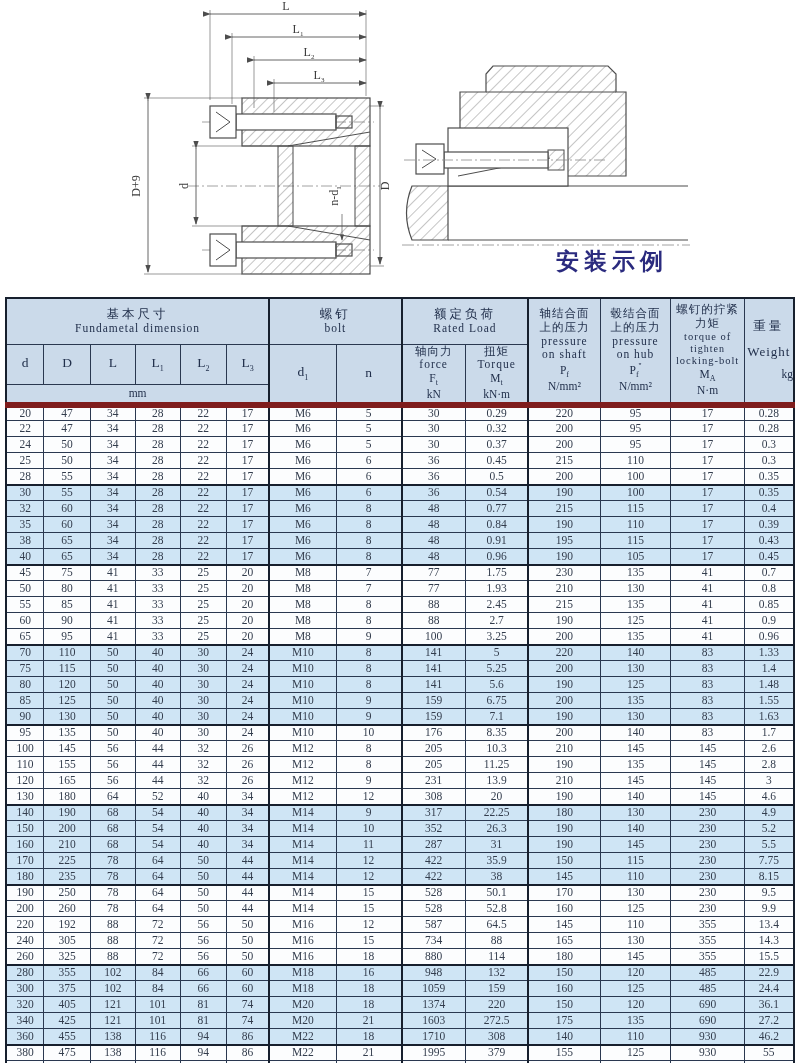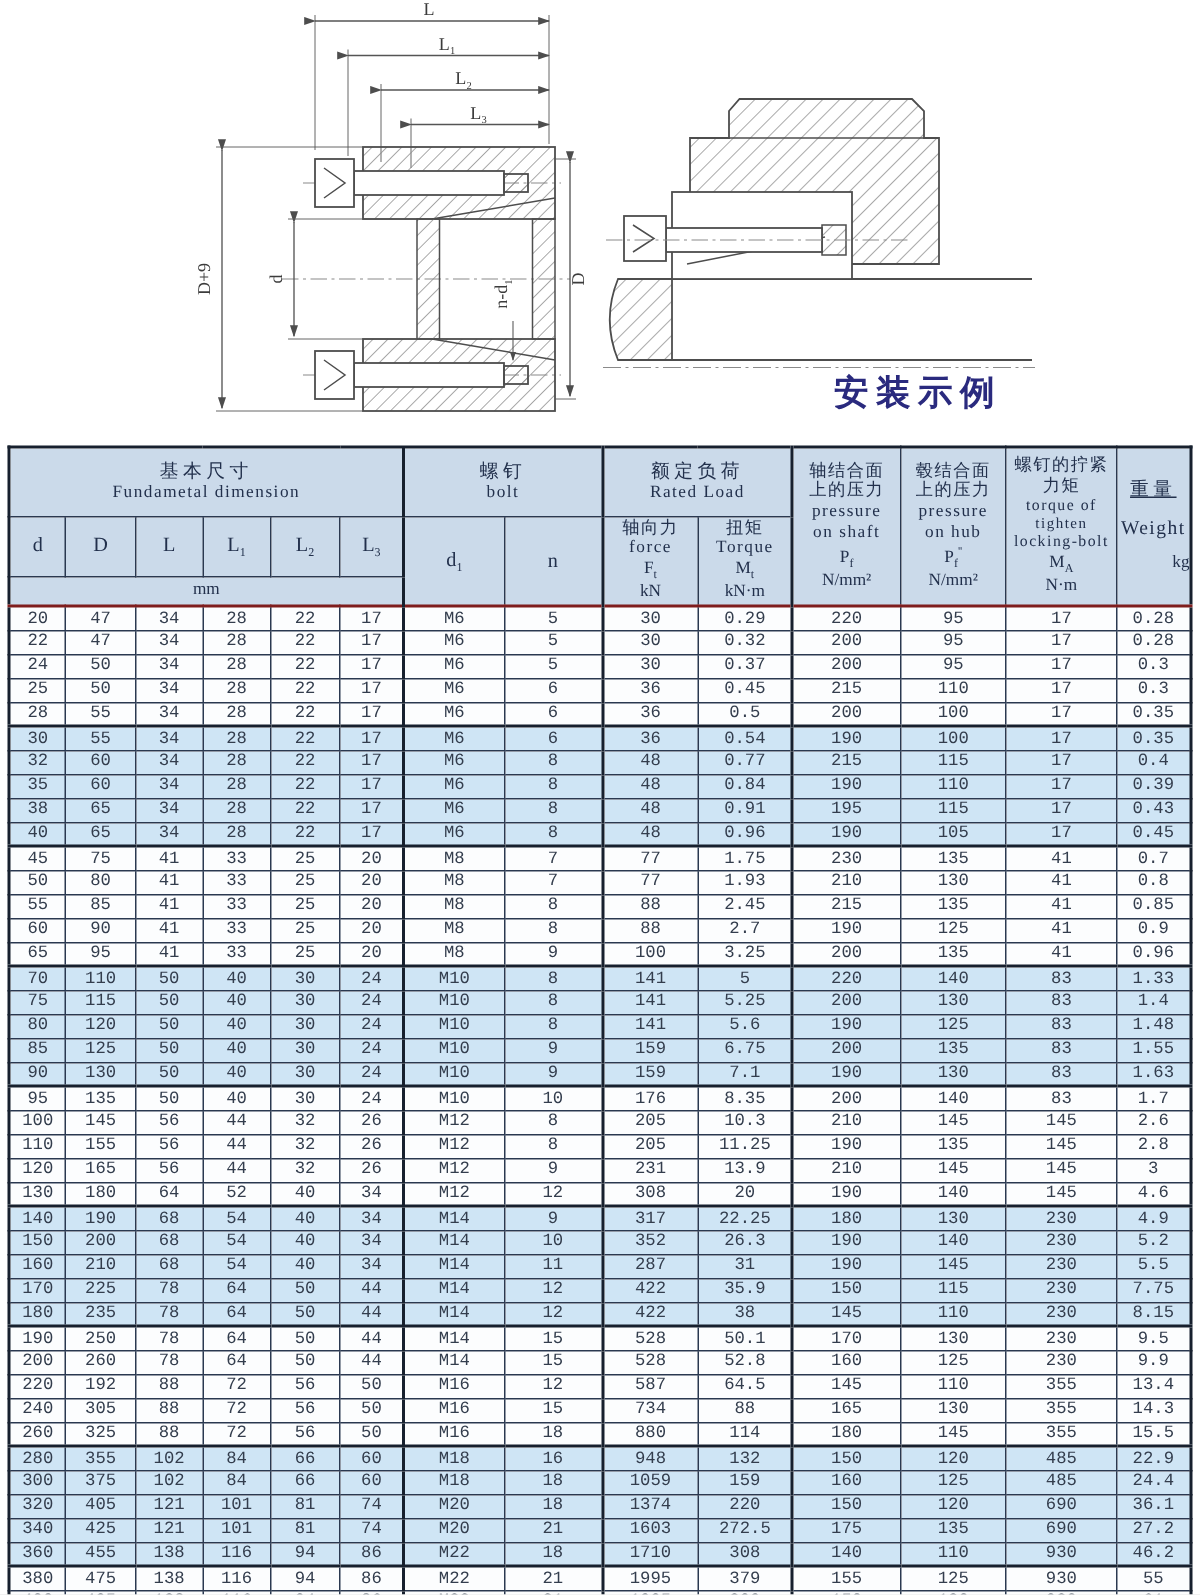--- a/index.html
+++ b/index.html
@@ -12,31 +12,31 @@
   .caption{position:absolute;left:458px;top:246px;width:210px;text-align:right;
            font-size:23px;font-weight:bold;letter-spacing:5px;color:#2a2a7e;}
   svg text{fill:#3c3c3c;font-family:"Liberation Serif","DejaVu Serif",serif;}
   
   .spec-table{position:absolute;left:5px;top:297px;width:790px;border-collapse:collapse;
               table-layout:fixed;border:2.5px solid #17202e;}
   .spec-table th,.spec-table td{border:1px solid #2a3850;text-align:center;vertical-align:middle;
               padding:0;color:#333d4d;overflow:hidden;}
   .spec-table thead th{background:#cbdaea;color:#22304c;font-weight:normal;}
   .spec-table thead tr.hr1{height:46px;} .spec-table thead tr.hr2{height:40px;} .spec-table thead tr.hr3{height:20px;}
-  .spec-table thead{border-bottom:2px solid #7f1d1d;padding-left:40px;}
+  .spec-table thead{border-bottom:6px solid #7f1d1d;padding-left:40px;}
   th.vthick,td.vthick{border-right:2px solid #17202e;}
   .zh{font-size:12.5px;letter-spacing:3px;line-height:1.25;}
   .en{font-size:11.5px;letter-spacing:1px;line-height:1.2;}
   .zh2{font-size:11.5px;letter-spacing:1px;line-height:1.2;}
   .sym{font-size:11.5px;line-height:1.2;}
   .unit{font-size:11.5px;line-height:1.2;}
   .letter{font-size:13.5px;}
   sub{font-size:8px;} sup{font-size:8px;}
-  .gapb{margin-bottom:9px;text-decoration:underline;} .gapt{margin-top:9px;text-align:right;}
-  tbody tr{height:16px;font-family:Liberation Mono, monospace;}
+  .gapb{margin-bottom:9px;} .gapt{margin-top:9px;text-align:right;}
+  tbody tr{height:16px;}
   tbody td{font-size:11.5px;border-top:none;border-bottom:none;line-height:1;}
   tbody tr.band-white td{background:#fcfdfe;}
   tbody tr.band-blue td{background:#cfe5f5;}
   tbody tr.group-start td{border-top:2px solid #17202e;}
 </style>
 </head>
 <body>
 
 <div class="page">
 

